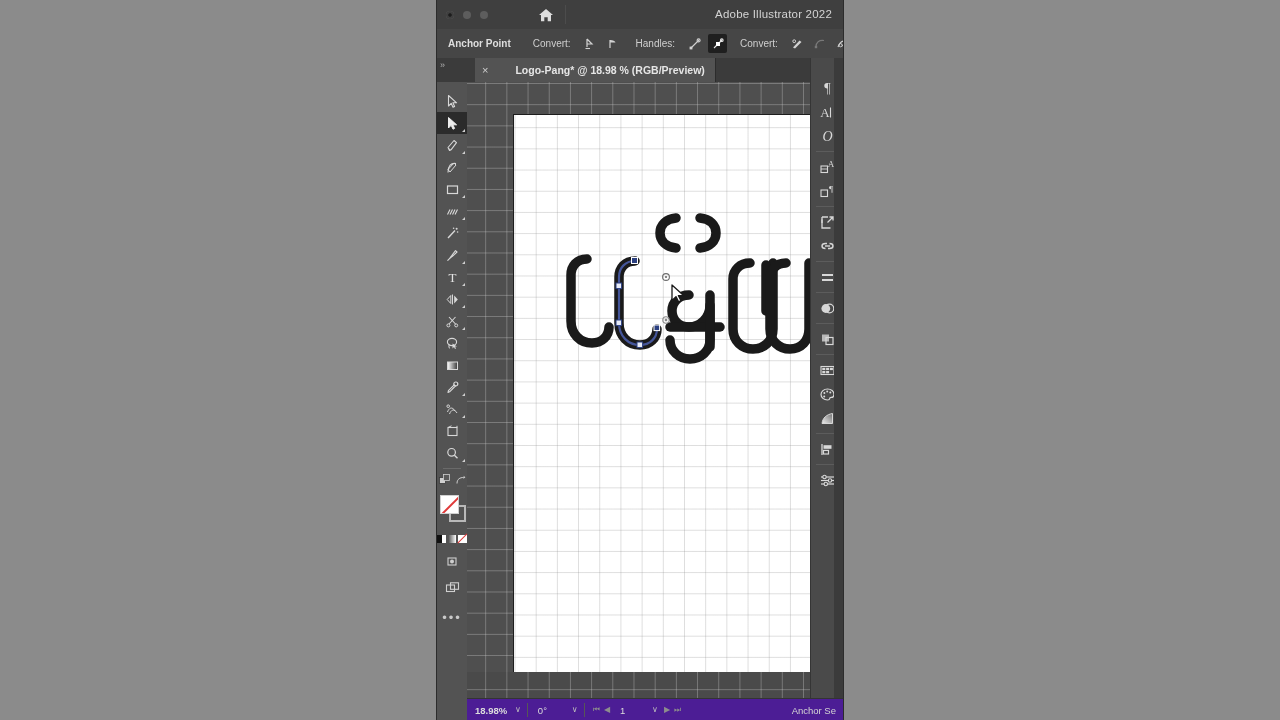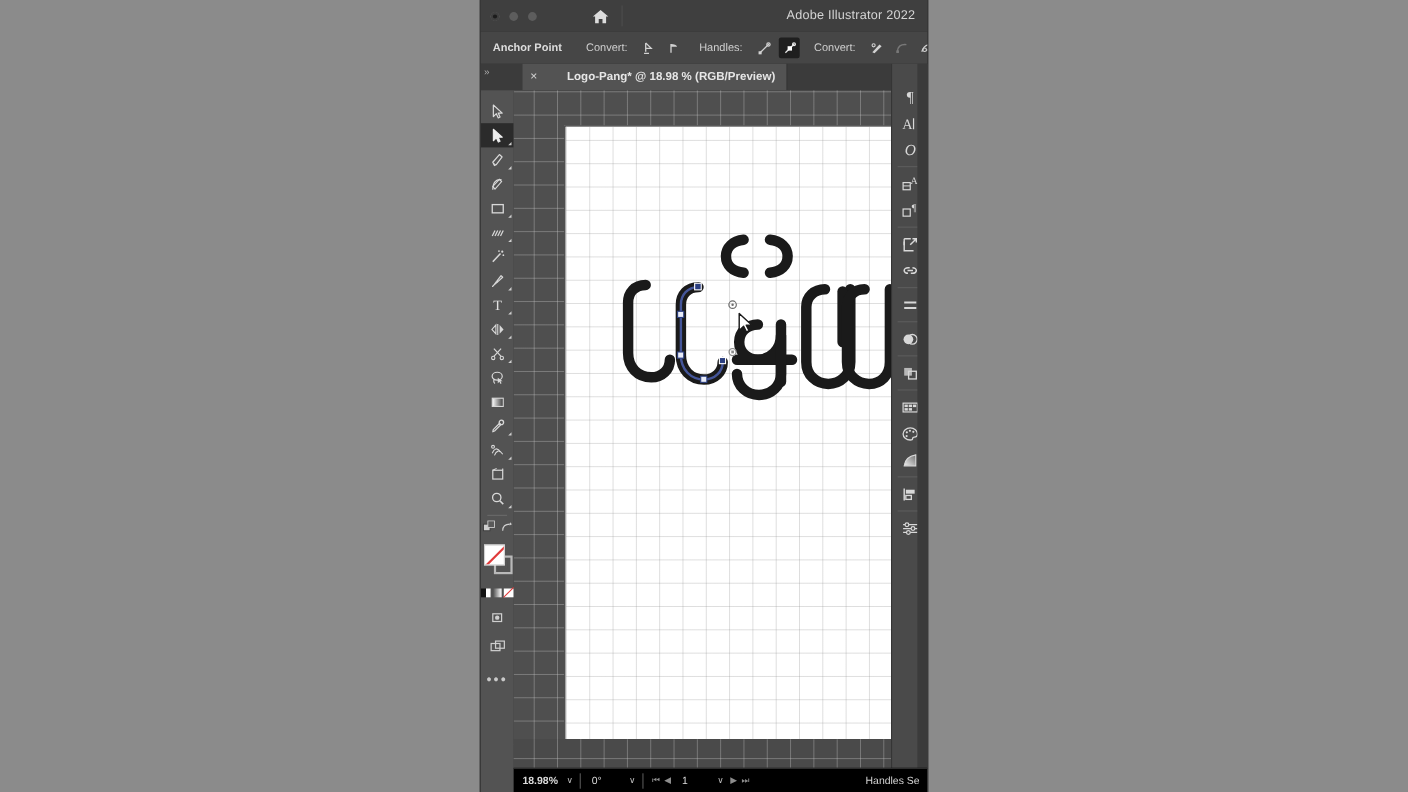--- a/index.html
+++ b/index.html
@@ -168,21 +168,21 @@
   .rp-list{position:absolute;left:0;top:18px;width:33px;}
   .rp-item{
     width:33px;height:24px;display:flex;align-items:center;justify-content:center;
   }
   .rp-item svg{display:block;}
   .rp-div{width:23px;height:1px;background:#5c5c5c;margin:3px auto;}
 
   
   .statusbar{
     position:absolute;left:30px;top:698px;width:376px;height:22px;
-    background:#000000;border-top:1px solid #343434;
+    background:#4c1d95;border-top:1px solid #343434;
     display:flex;align-items:center;
   }
   .sb-zoom{color:#dcdcdc;font-size:9.5px;font-weight:bold;margin-left:8px;width:40px;}
   .chev{color:#bdbdbd;font-size:8px;line-height:1;}
   .sb-sep{width:1px;height:14px;background:#565656;margin:0 6px;}
   .sb-rot{color:#dcdcdc;font-size:9.5px;margin-left:4px;width:34px;}
   .navbtn{color:#8d8d8d;font-size:8px;line-height:1;margin:0 2px;}
   .sb-page{color:#dcdcdc;font-size:9.5px;margin:0 6px 0 8px;width:26px;}
   .sb-tool{color:#d4d4d4;font-size:9.5px;position:absolute;right:7px;white-space:nowrap;}
 </style>
@@ -689,17 +689,17 @@
       <span class="sb-sep"></span>
       <span class="sb-rot">0°</span>
       <span class="chev">∨</span>
       <span class="sb-sep"></span>
       <span class="navbtn">⏮</span>
       <span class="navbtn">◀</span>
       <span class="sb-page">1</span>
       <span class="chev">∨</span>
       <span class="navbtn" style="margin-left:6px;">▶</span>
       <span class="navbtn">⏭</span>
-      <span class="sb-tool">Handles Se</span>
+      <span class="sb-tool">Anchor Se</span>
     </div>
 
   </div>
 </div>
 
 </body></html>

